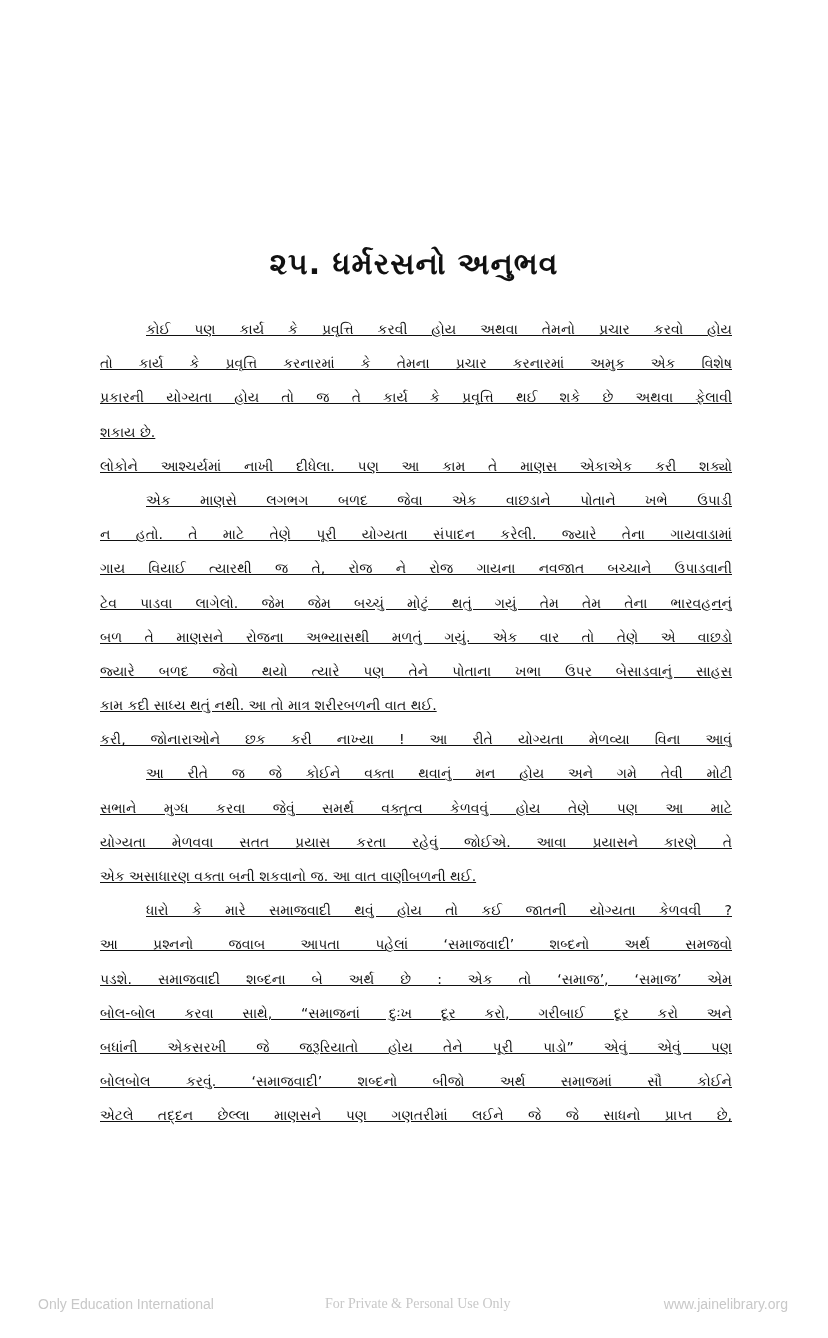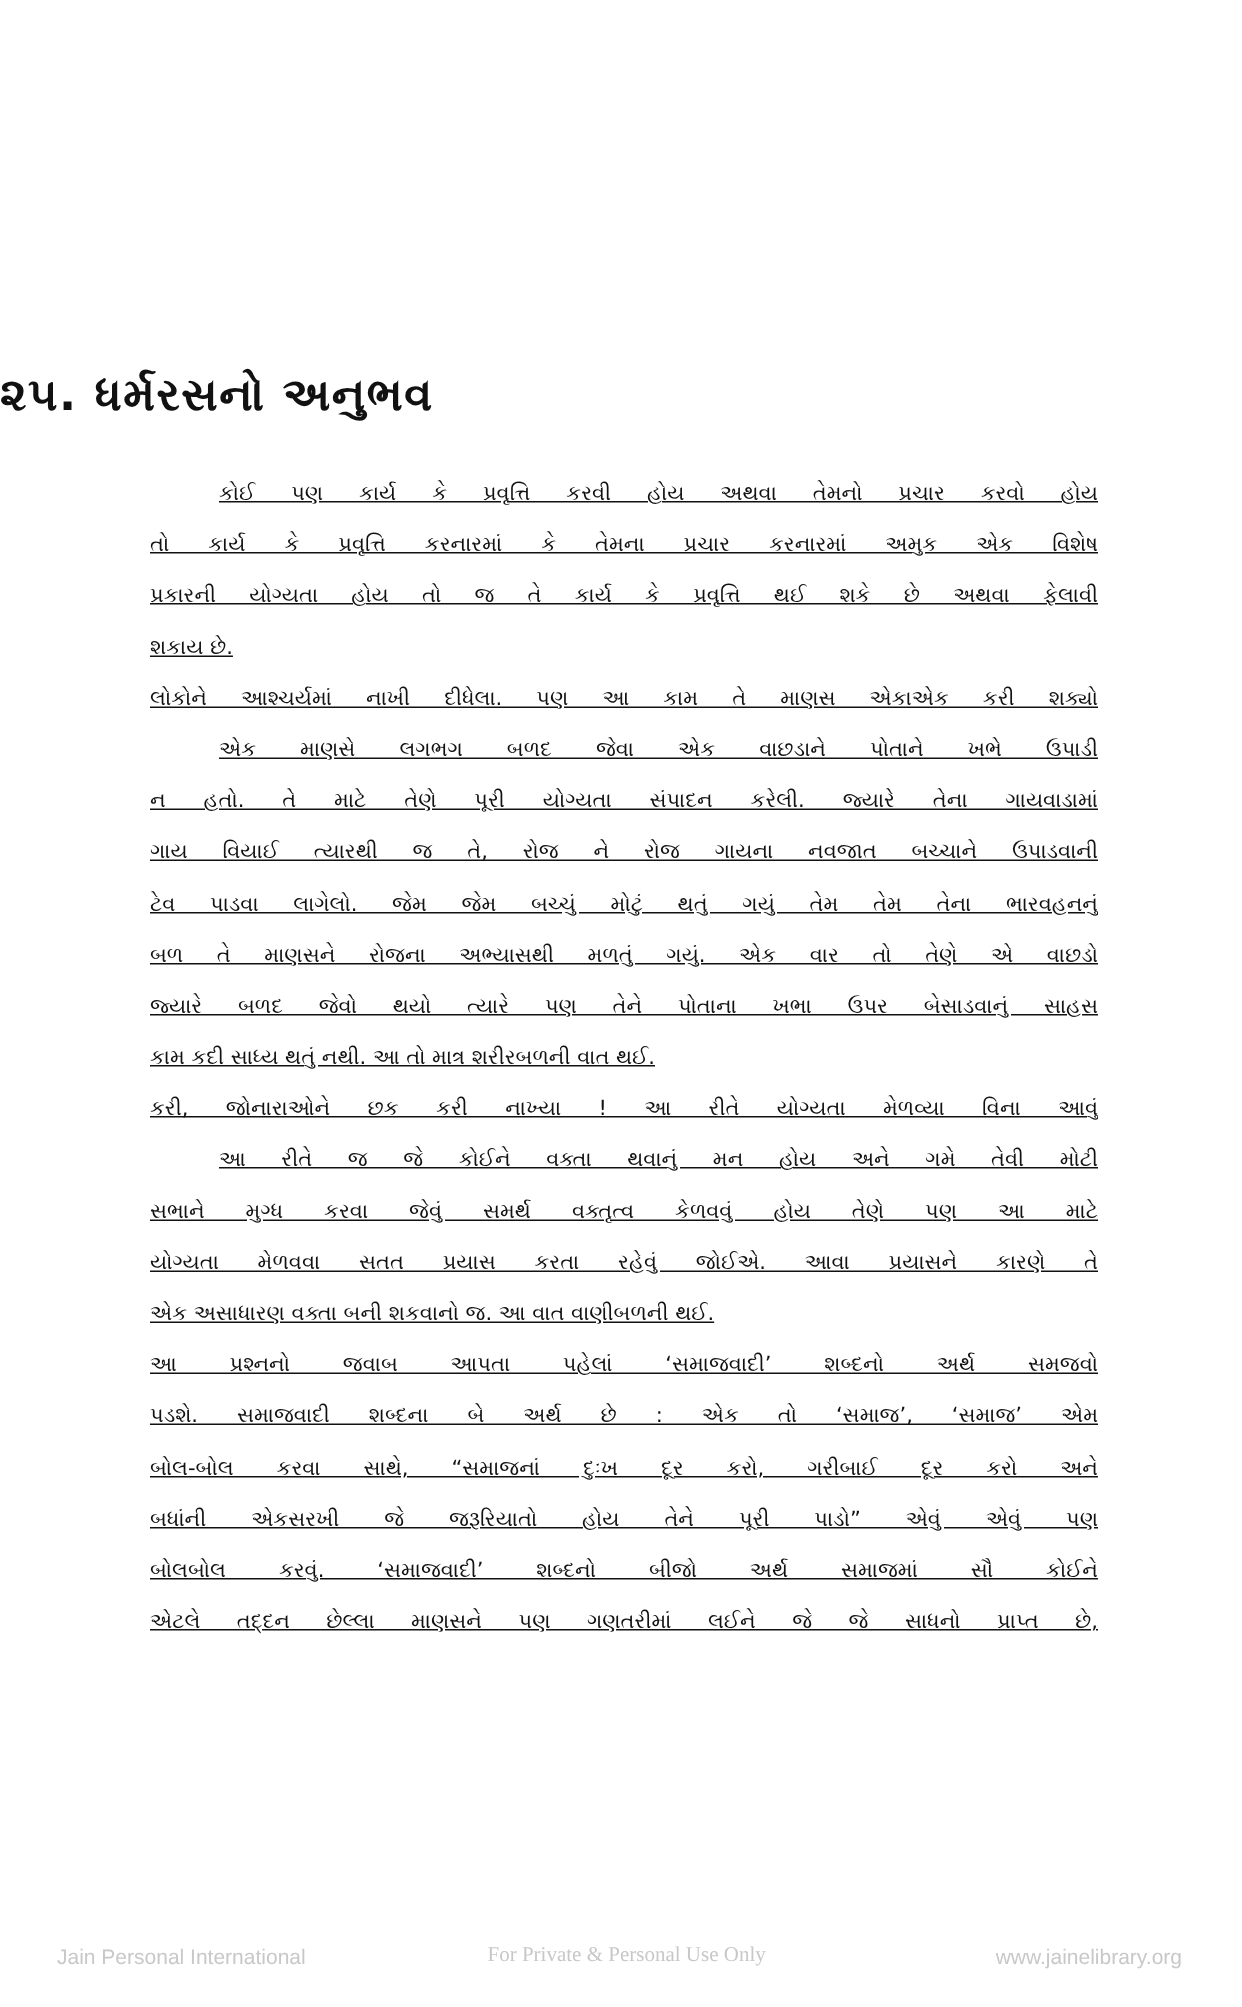--- a/index.html
+++ b/index.html
@@ -1,19 +1,19 @@
 <!DOCTYPE html>
 <html><head>
 <meta charset="utf-8">
 <style>
   html, body { margin: 0; padding: 0; background: #ffffff; }
   body { width: 828px; height: 1338px; position: relative; overflow: hidden;
          font-family: "DejaVu Sans", sans-serif; color: #111; }
   .page { position: absolute; left: 0; top: 0; width: 828px; height: 1338px; }
-  .title { position: absolute; left: 0; width: 828px; top: 246px; text-align: left;
+  .title { position: absolute; left: 0; width: 828px; top: 246px; text-align: center;
            font-size: 30px; font-weight: bold; letter-spacing: 1px; color: #111; }
   .body-text { position: absolute; left: 100px; top: 312px; width: 632px; }
   .line { display: block; height: 34.2px; line-height: 34.2px; font-size: 14px;
           white-space: nowrap; text-align: justify; text-align-last: justify; overflow: hidden; text-decoration: underline; }
   .line.indent { padding-left: 46px; }
   .line.last { text-align-last: left; }
   .footer { position: absolute; top: 1296px; left: 0; width: 828px; height: 20px;
             font-family: "Liberation Sans", sans-serif; font-size: 14px; color: #c8c8c8; }
   .footer span { position: absolute; top: 0; white-space: nowrap; }
   .f1 { left: 38px; } .f2 { left: 325px; font-family: Liberation Serif, serif; } .f3 { right: 40px; }
@@ -39,26 +39,27 @@
     <span class="line">બળ તે માણસને રોજના અભ્યાસથી મળતું ગયું. એક વાર તો તેણે એ વાછડો</span>
     <span class="line">જ્યારે બળદ જેવો થયો ત્યારે પણ તેને પોતાના ખભા ઉપર બેસાડવાનું સાહસ</span>
     <span class="line last">કામ કદી સાધ્ય થતું નથી. આ તો માત્ર શરીરબળની વાત થઈ.</span>
     <span class="line">કરી, જોનારાઓને છક કરી નાખ્યા ! આ રીતે યોગ્યતા મેળવ્યા વિના આવું</span>
 
     <span class="line indent">આ રીતે જ જે કોઈને વક્તા થવાનું મન હોય અને ગમે તેવી મોટી</span>
     <span class="line">સભાને મુગ્ધ કરવા જેવું સમર્થ વક્તૃત્વ કેળવવું હોય તેણે પણ આ માટે</span>
     <span class="line">યોગ્યતા મેળવવા સતત પ્રયાસ કરતા રહેવું જોઈએ. આવા પ્રયાસને કારણે તે</span>
     <span class="line last">એક અસાધારણ વક્તા બની શકવાનો જ. આ વાત વાણીબળની થઈ.</span>
 
+    <span class="line indent">ધારો કે મારે સમાજવાદી થવું હોય તો કઈ જાતની યોગ્યતા કેળવવી ?</span>
     <span class="line">આ પ્રશ્નનો જવાબ આપતા પહેલાં ‘સમાજવાદી’ શબ્દનો અર્થ સમજવો</span>
     <span class="line">પડશે. સમાજવાદી શબ્દના બે અર્થ છે : એક તો ‘સમાજ’, ‘સમાજ’ એમ</span>
     <span class="line">બોલ-બોલ કરવા સાથે, “સમાજનાં દુઃખ દૂર કરો, ગરીબાઈ દૂર કરો અને</span>
     <span class="line">બધાંની એકસરખી જે જરૂરિયાતો હોય તેને પૂરી પાડો” એવું એવું પણ</span>
     <span class="line">બોલબોલ કરવું. ‘સમાજવાદી’ શબ્દનો બીજો અર્થ સમાજમાં સૌ કોઈને</span>
     <span class="line">એટલે તદ્દન છેલ્લા માણસને પણ ગણતરીમાં લઈને જે જે સાધનો પ્રાપ્ત છે,</span>
   </div>
 
   <div class="footer">
-    <span class="f1">Jain Personal International</span>
+    <span class="f1">Only Education International</span>
     <span class="f2">For Private &amp; Personal Use Only</span>
     <span class="f3">www.jainelibrary.org</span>
   </div>
 </div>
 
 </body></html>

